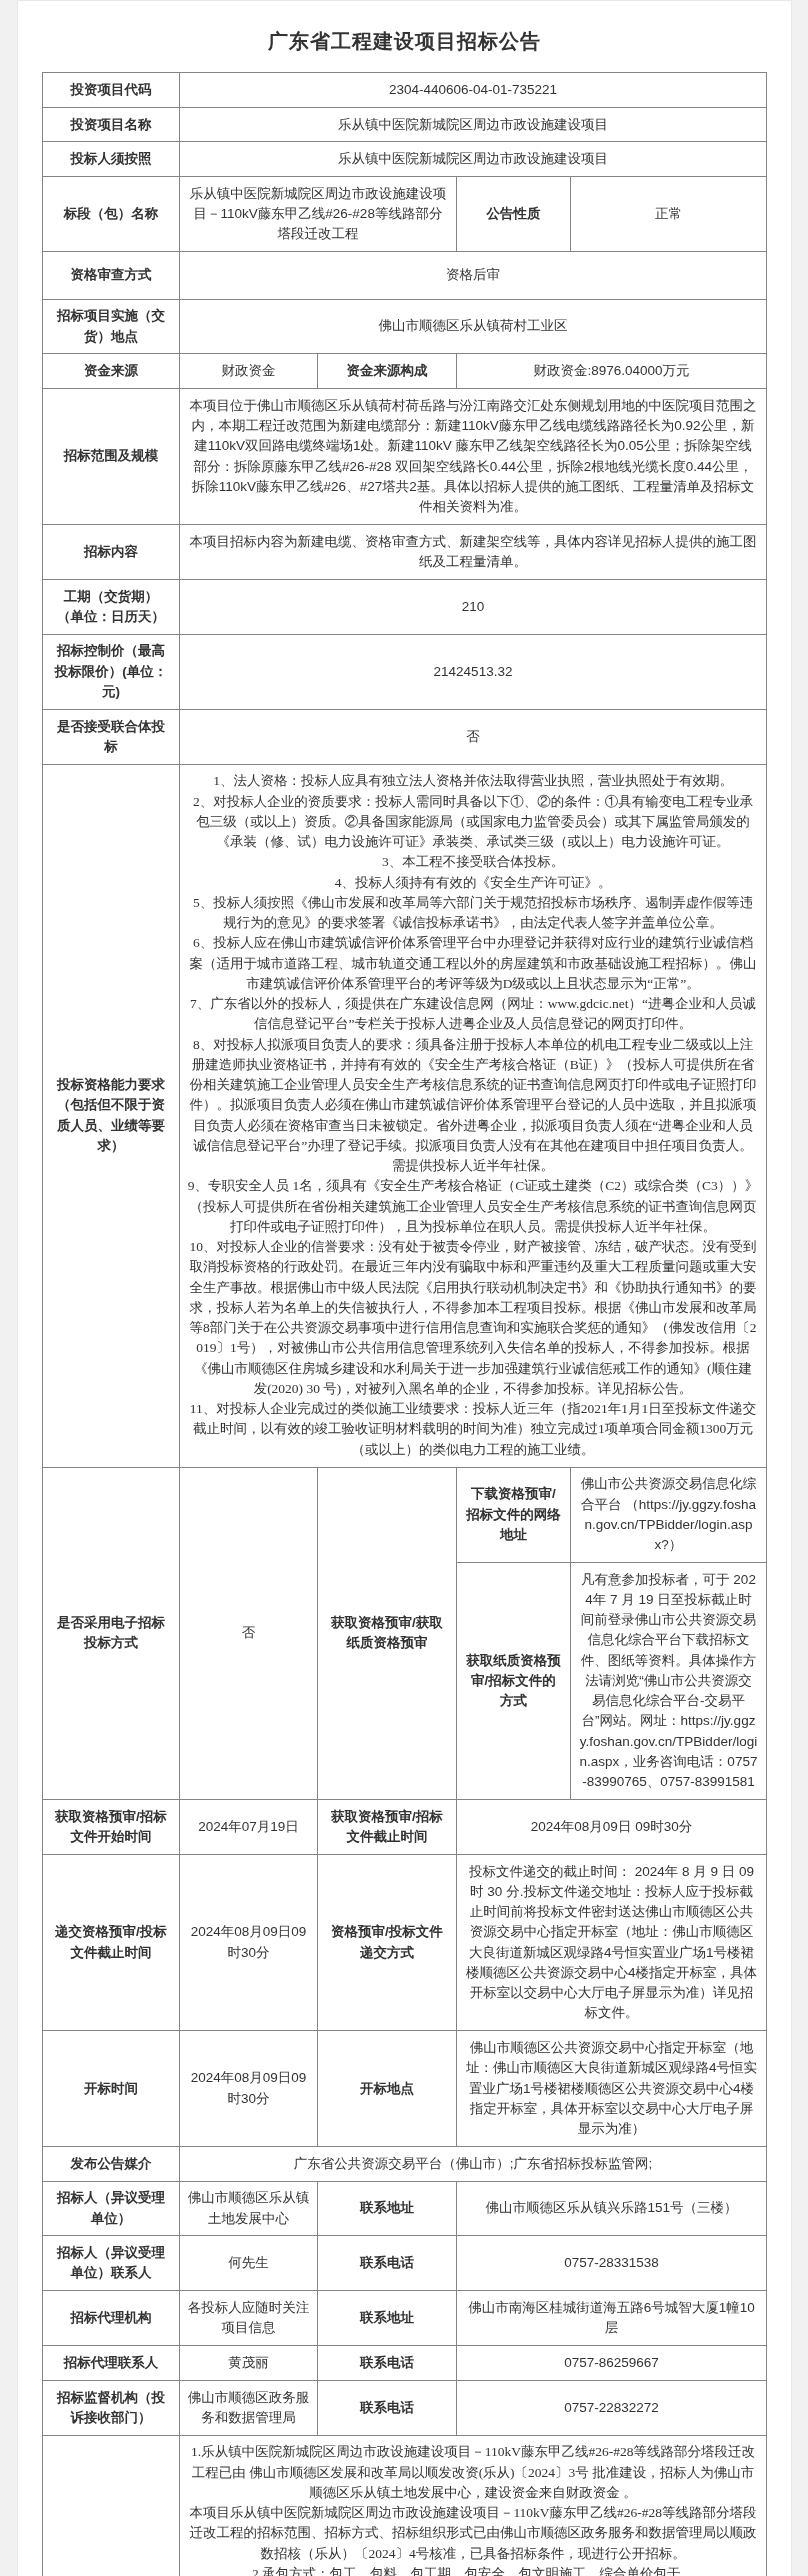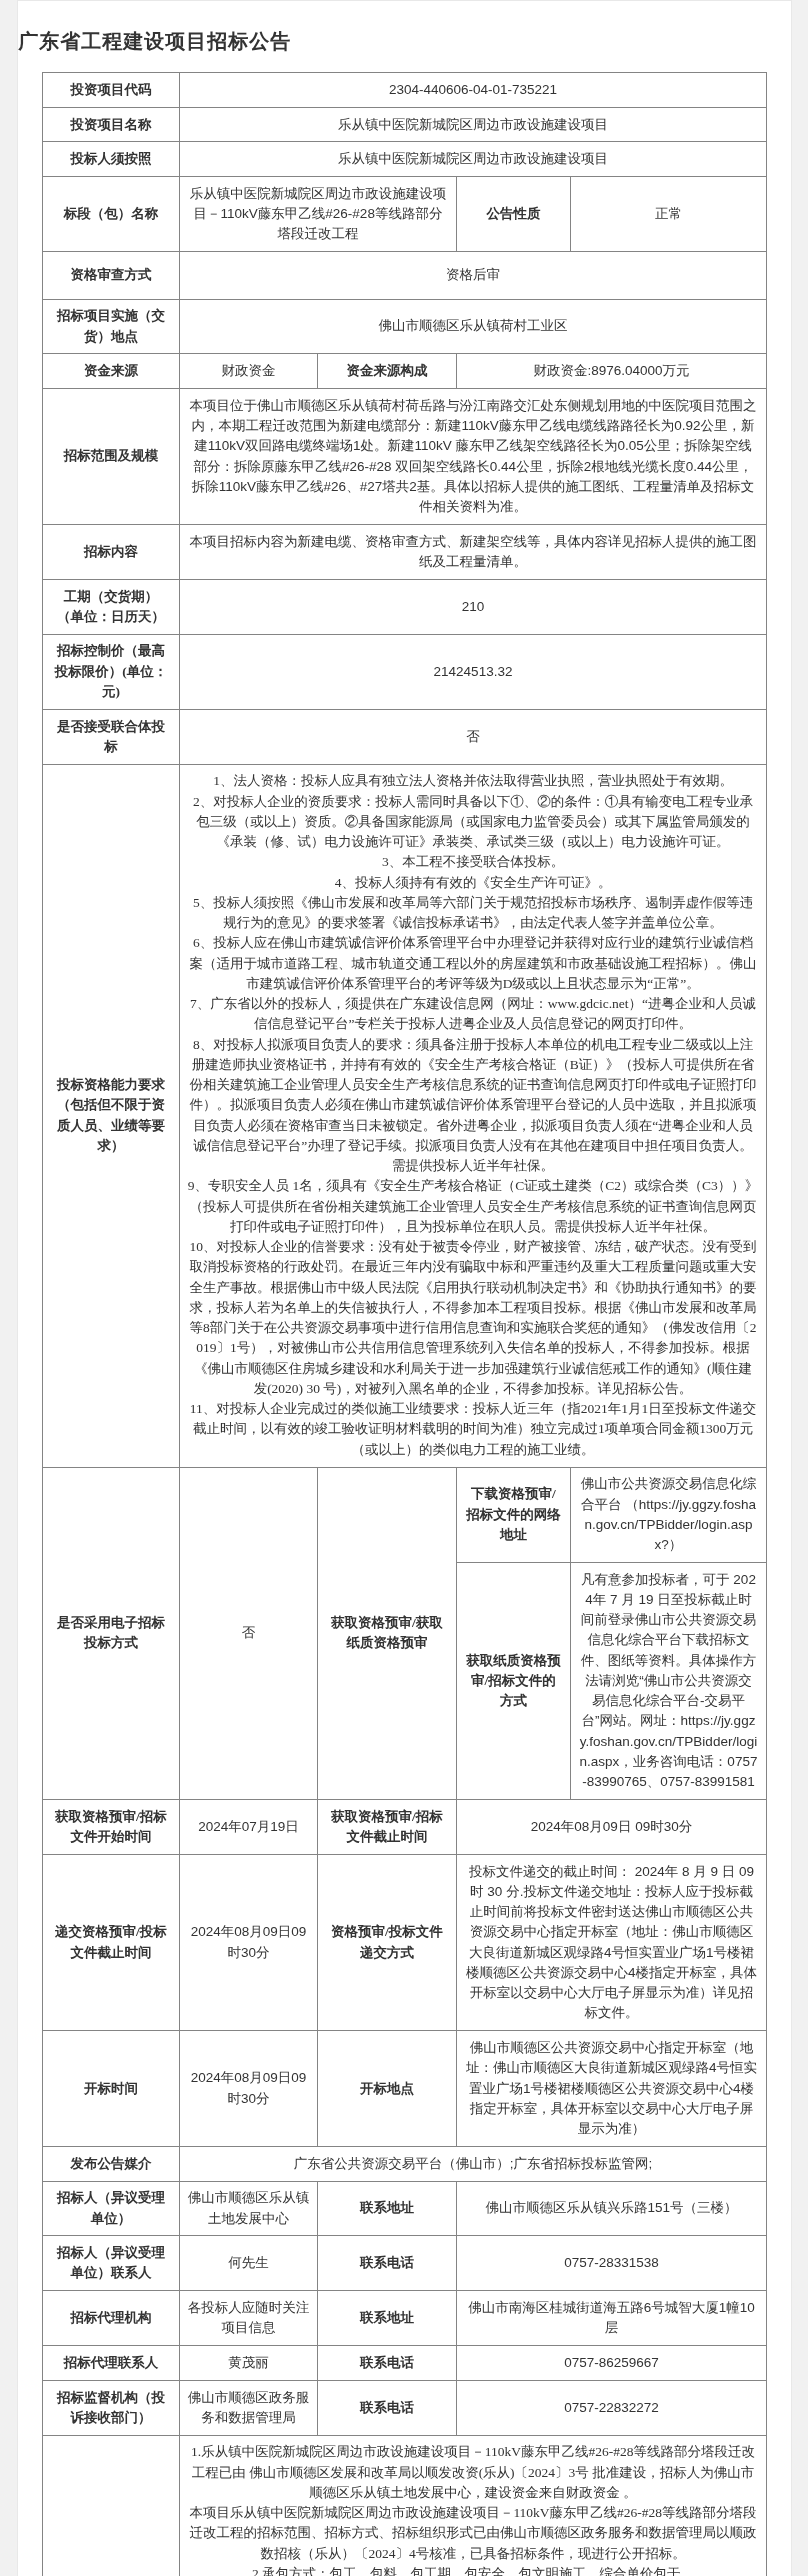--- a/index.html
+++ b/index.html
@@ -11,21 +11,21 @@
   }
   .card {
     margin:0 17.3px;
     background:#ffffff;
     border:1px solid #e8e8e8;
     box-sizing:border-box;
     padding:3.9px 0 71px 0;
     min-height:2541px;
   }
   .doc-title {
-    text-align:left;
+    text-align:center;
     font-size:20px;
     font-weight:bold;
     color:#333;
     margin:23px 0 17.3px 0;
     letter-spacing:1px;
   }
   table.announce {
     width:724px;
     margin:0 auto;
     border-collapse:collapse;
@@ -34,21 +34,21 @@
   table.announce td {
     border:1px solid #848484;
     padding:6.7px 7.7px;
     font-size:13.5px;
     line-height:1.5;
     text-align:center;
     vertical-align:middle;
     word-break:break-all;
     color:#333;
   }
-  td.lab { font-weight:bold;font-family:Liberation Serif, serif; }
+  td.lab { font-weight:bold; }
   td.left { text-align:left; }
   td.pre { white-space:pre-wrap; text-align:left; vertical-align:top;font-family:Liberation Serif, serif; }
   td.pad-b-lg { padding-bottom:91px; }
   td.pad-b-sm { padding-bottom:33px; }
   tr.h2l td { height:33px; }
 </style>
 </head>
 <body>
 
 <div class="card">

